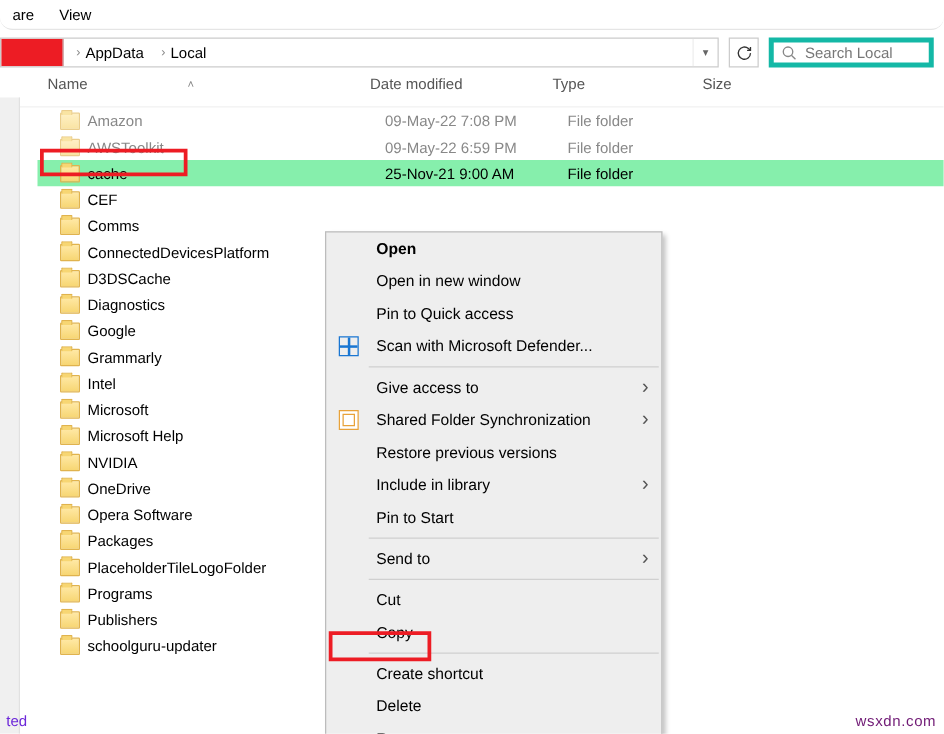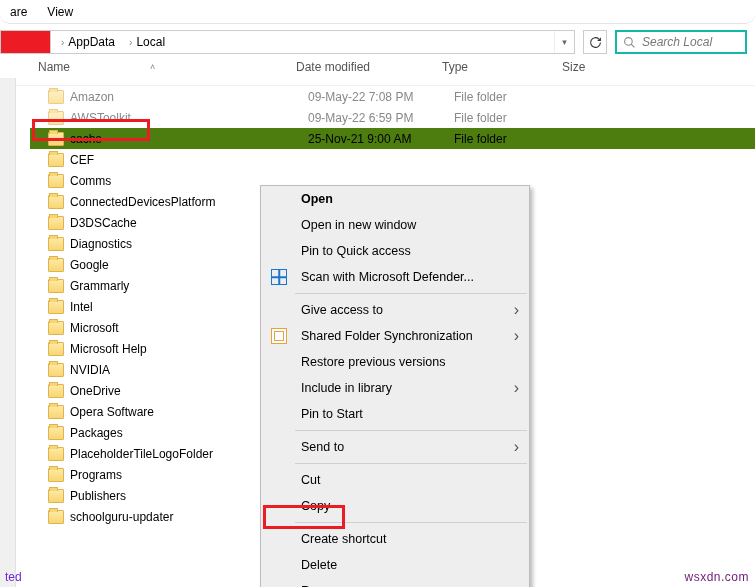--- a/index.html
+++ b/index.html
@@ -10,34 +10,34 @@
 .ribbon-tabs span { padding: 4px 10px; font-size: 12px; }
 
 
 .addr-row { display: flex; align-items: center; padding: 6px 8px 6px 0; gap: 8px; }
 .addr-bar { flex: 0 0 575px; height: 24px; border: 1px solid #ccc; display: flex; align-items: center; overflow: hidden; }
 .addr-red { width: 50px; height: 100%; background: #ed1c24; border-right: 1px solid #ccc; }
 .crumb { display: flex; align-items: center; padding: 0 4px 0 6px; height: 100%; cursor: default; }
 .crumb .chev { margin: 0 4px; color: #888; font-size: 10px; }
 .addr-drop { width: 20px; text-align: center; color: #666; font-size: 9px; border-left: 1px solid #eee; height: 100%; line-height: 22px; }
 .refresh-box { width: 24px; height: 24px; border: 1px solid #ccc; display: flex; align-items: center; justify-content: center; }
-.search-box { flex: 1; height: 24px; border: 2px solid #14b8a6; display: flex; align-items: center; padding: 0 6px; gap: 6px; color: #777; font-style: italic; }
+.search-box { flex: 1; height: 24px; border: 4px solid #14b8a6; display: flex; align-items: center; padding: 0 6px; gap: 6px; color: #777; }
 
 
 .cols { display: flex; align-items: flex-start; height: 26px; padding-left: 38px; color: #555; border-bottom: 1px solid #f1f1f1; }
 .col-name { width: 258px; display: flex; align-items: center; gap: 80px; }
 .col-date { width: 146px; }
 .col-type { width: 120px; }
 .col-size { width: 80px; }
 .sort-caret { font-size: 9px; color: #888; }
 
 
 .filelist { position: relative; padding-left: 12px; margin-left: 18px; }
 .row { height: 21px; display: flex; align-items: center; padding-left: 18px; }
-.row.selected { background: #4d7c0f; }
+.row.selected { background: #86efac; }
 .row .icon { width: 16px; height: 14px; margin-right: 6px; background: linear-gradient(#ffe9a6,#f7d673); border: 1px solid #e0b34e; border-radius: 1px; position: relative; }
 .row .icon::before { content:""; position:absolute; top:-3px; left:0; width:7px; height:3px; background:#f7d673; border:1px solid #e0b34e; border-bottom:none; border-radius:1px 1px 0 0;}
 .row .fname { width: 238px; }
 .row .fdate { width: 146px; color: #444; }
 .row .ftype { width: 120px; color: #444; }
 .row.selected .fdate, .row.selected .ftype { color: #000; }
 .row.disabled .icon { opacity: 0.65; }
 .row.disabled .fname, .row.disabled .fdate, .row.disabled .ftype { color: #888; }
 
 .highlight-box { position:absolute; border: 3px solid #ed1c24; pointer-events:none; }

